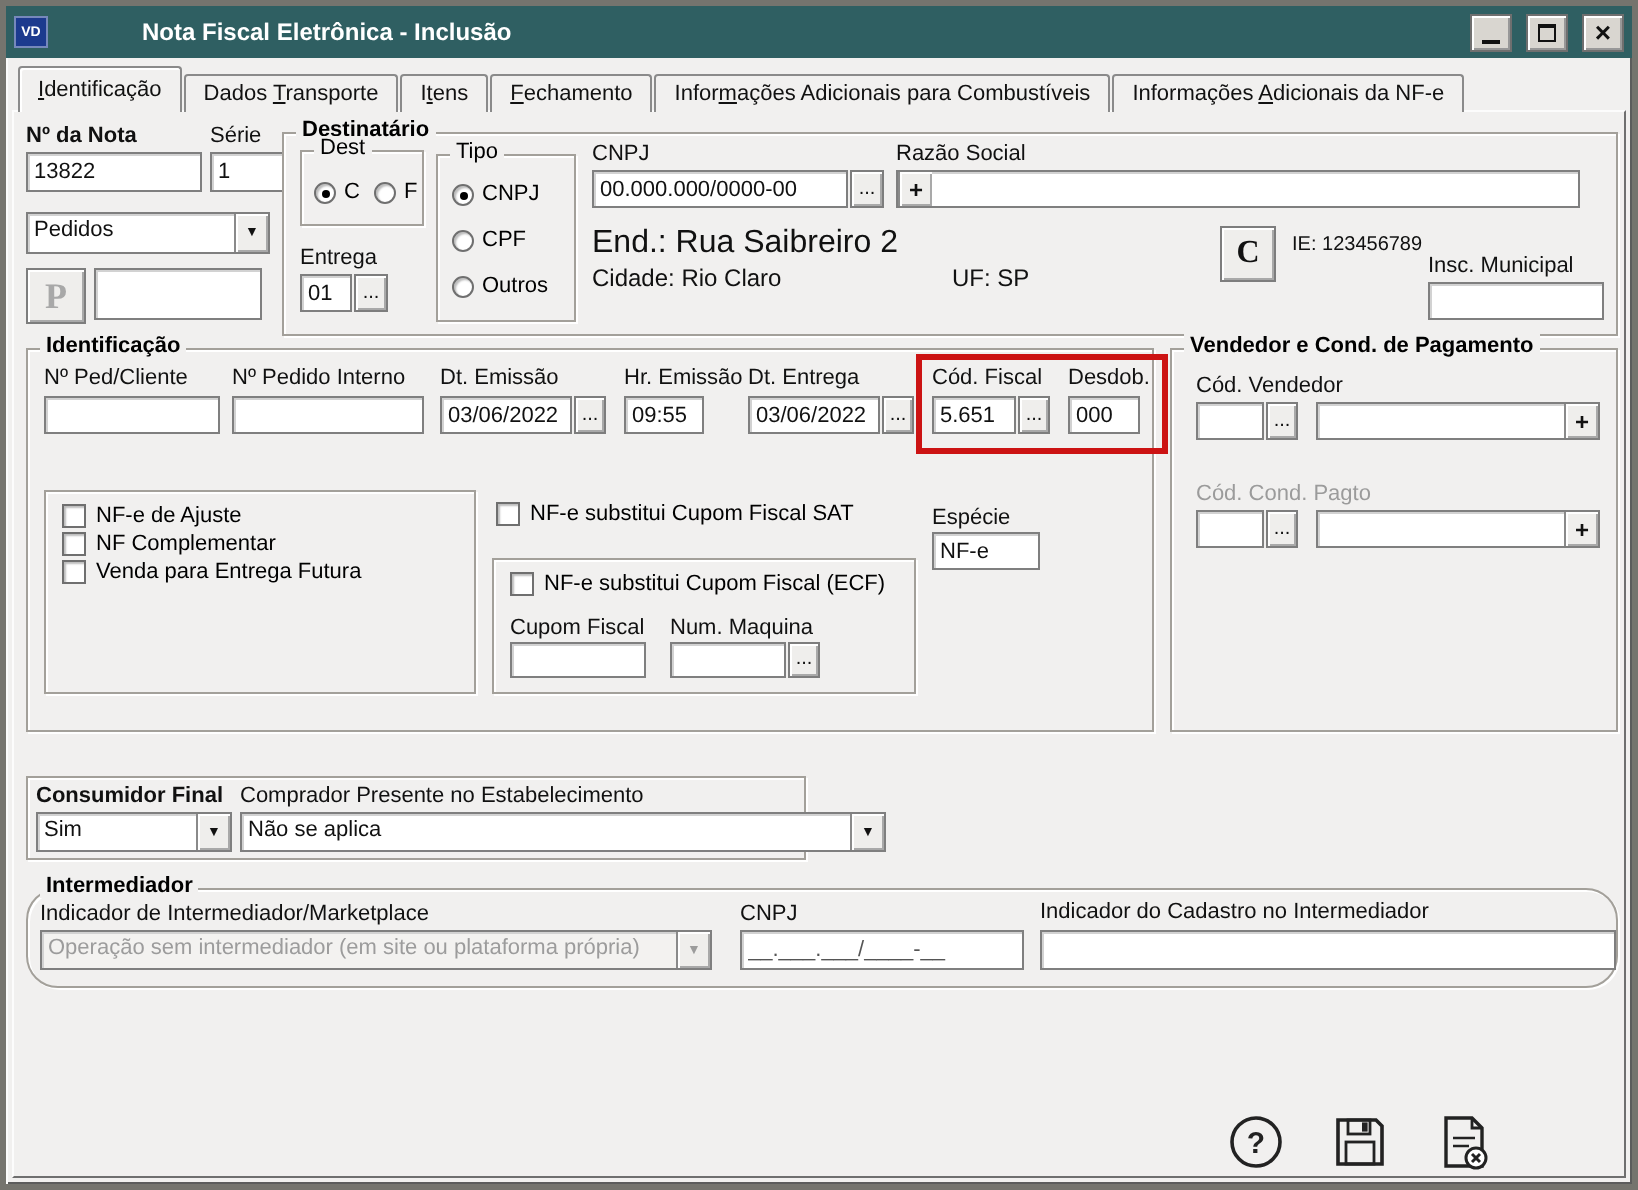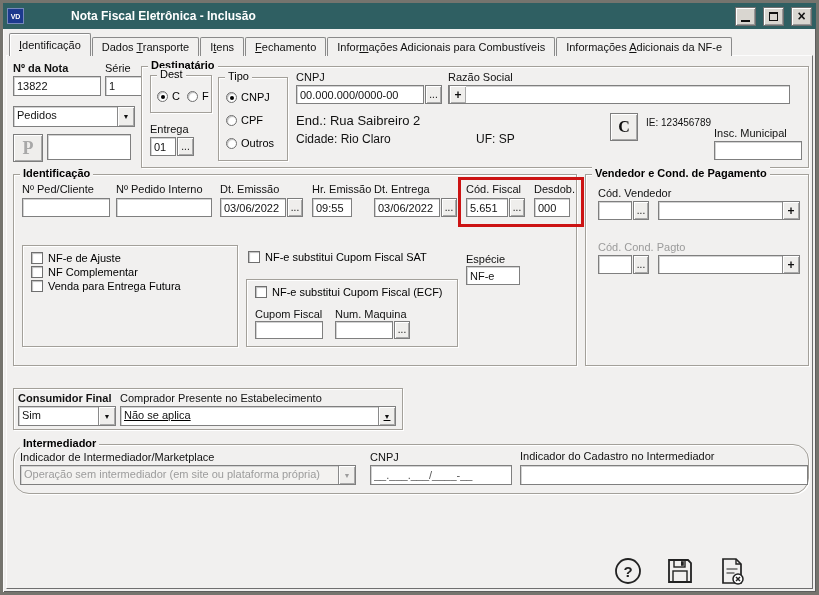--- a/index.html
+++ b/index.html
@@ -187,21 +187,21 @@
 
       <div class="lbl" style="left:154px;top:4px;">CNPJ</div>
       <input class="edit" style="left: 154px; top: 18px; width: 128px; height: 19px;" value="00.000.000/0000-00">
       <div class="btn" style="left:283px;top:18px;width:17px;height:19px;">...</div>
 
       <div class="lbl" style="left:306px;top:4px;">Razão Social</div>
       <div class="combo" style="left:306px;top:18px;width:342px;height:19px;">
         <span class="cbtn plus">+</span>
       </div>
 
-      <div class="static" style="left:154px;top:46px;font-size:13px;">End.: Rua Saibreiro 2</div>
+      <div class="static" style="left:154px;top:46px;font-size:16px;">End.: Rua Saibreiro 2</div>
       <div class="static" style="left:154px;top:65px;font-size:12px;">Cidade: Rio Claro</div>
       <div class="static" style="left:334px;top:65px;font-size:12px;">UF: SP</div>
 
       <div class="btn serif" style="left:468px;top:46px;width:28px;height:28px;font-size:16px;">C</div>
       <div class="static" style="left:504px;top:50px;">IE: 123456789</div>
 
       <div class="lbl" style="left:572px;top:60px;">Insc. Municipal</div>
       <input class="edit" style="left: 572px; top: 74px; width: 88px; height: 19px;" value="">
     </div>
 
@@ -290,21 +290,21 @@
       </div>
     </div>
 
     <div class="group" style="left:6px;top:332px;width:390px;height:42px;">
       <div class="lbl b" style="left:4px;top:3px;">Consumidor Final</div>
       <div class="combo" style="left:4px;top:17px;width:98px;height:20px;">
         <span class="ctext">Sim</span>
         <span class="cbtn">▼</span>
       </div>
       <div class="lbl" style="left:106px;top:3px;">Comprador Presente no Estabelecimento</div>
-      <div class="combo" style="left:106px;top:17px;width:276px;height:20px;text-decoration:underline;">
+      <div class="combo" style="left:106px;top:17px;width:323px;height:20px;">
         <span class="ctext">Não se aplica</span>
         <span class="cbtn">▼</span>
       </div>
     </div>
 
     <div class="group" style="left:6px;top:388px;width:796px;height:50px;border-radius:16px;">
       <div class="gtitle">Intermediador</div>
 
       <div class="lbl" style="left:6px;top:6px;">Indicador de Intermediador/Marketplace</div>
       <div class="combo disabled" style="left:6px;top:20px;width:336px;height:20px;">

